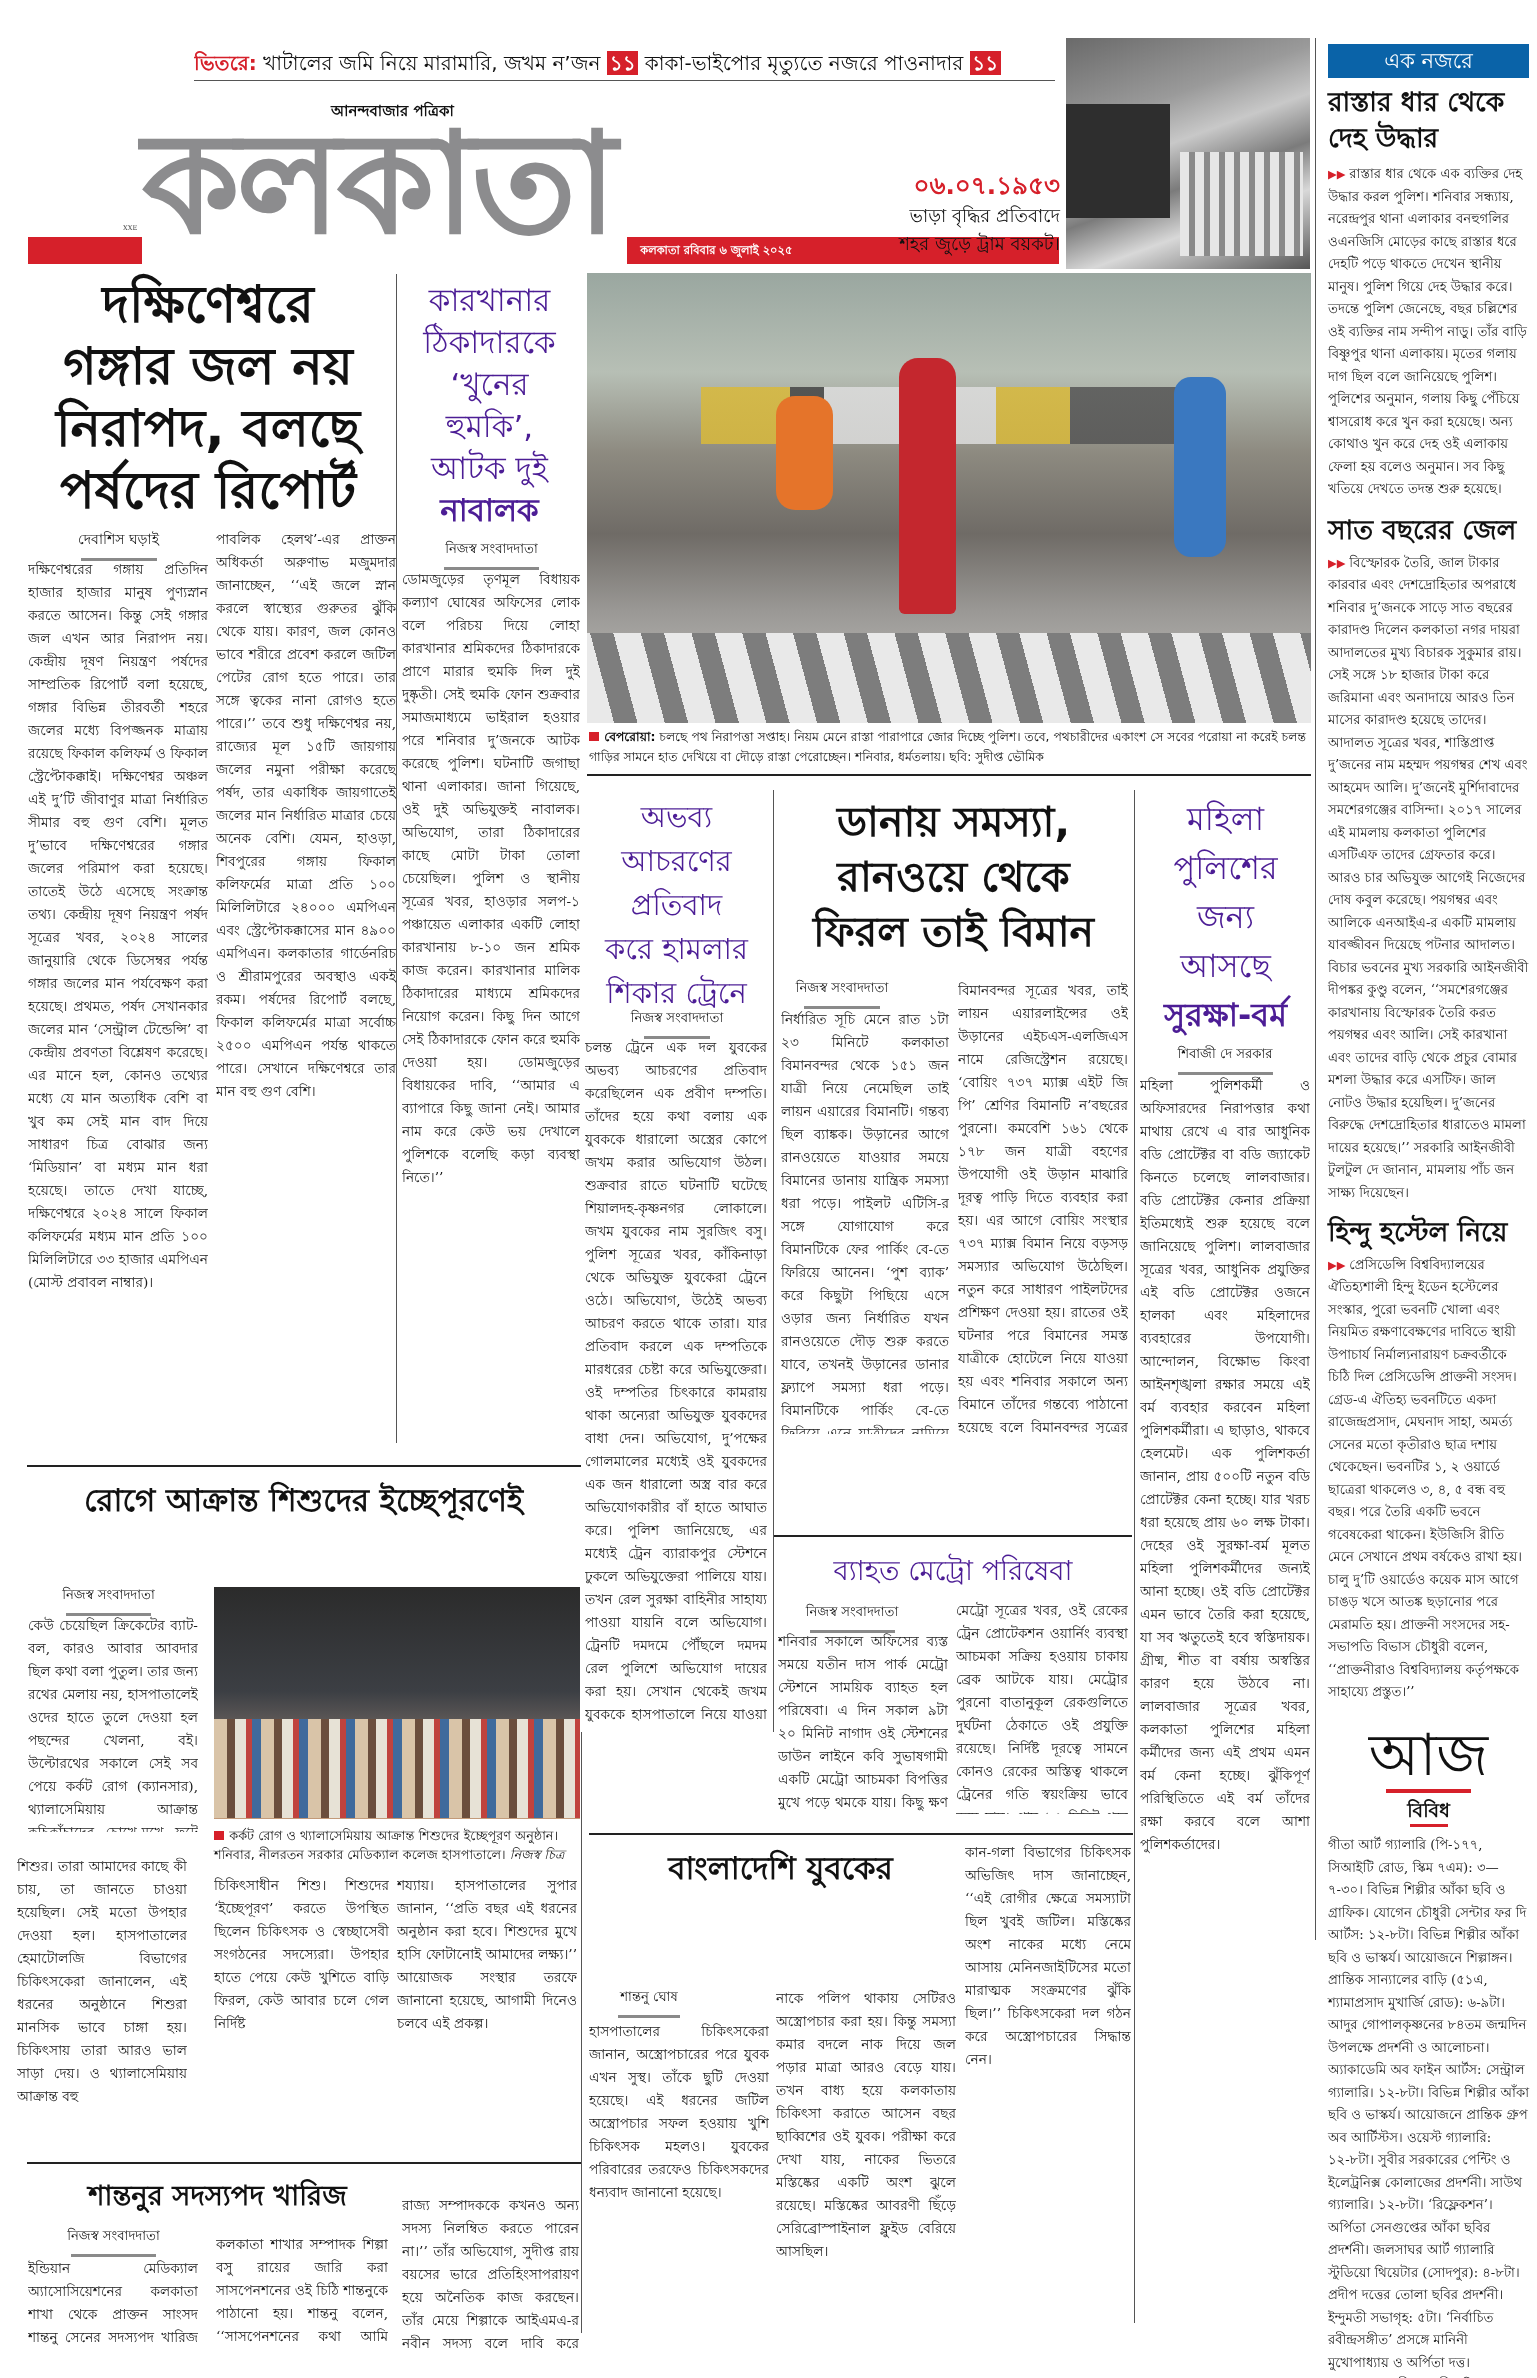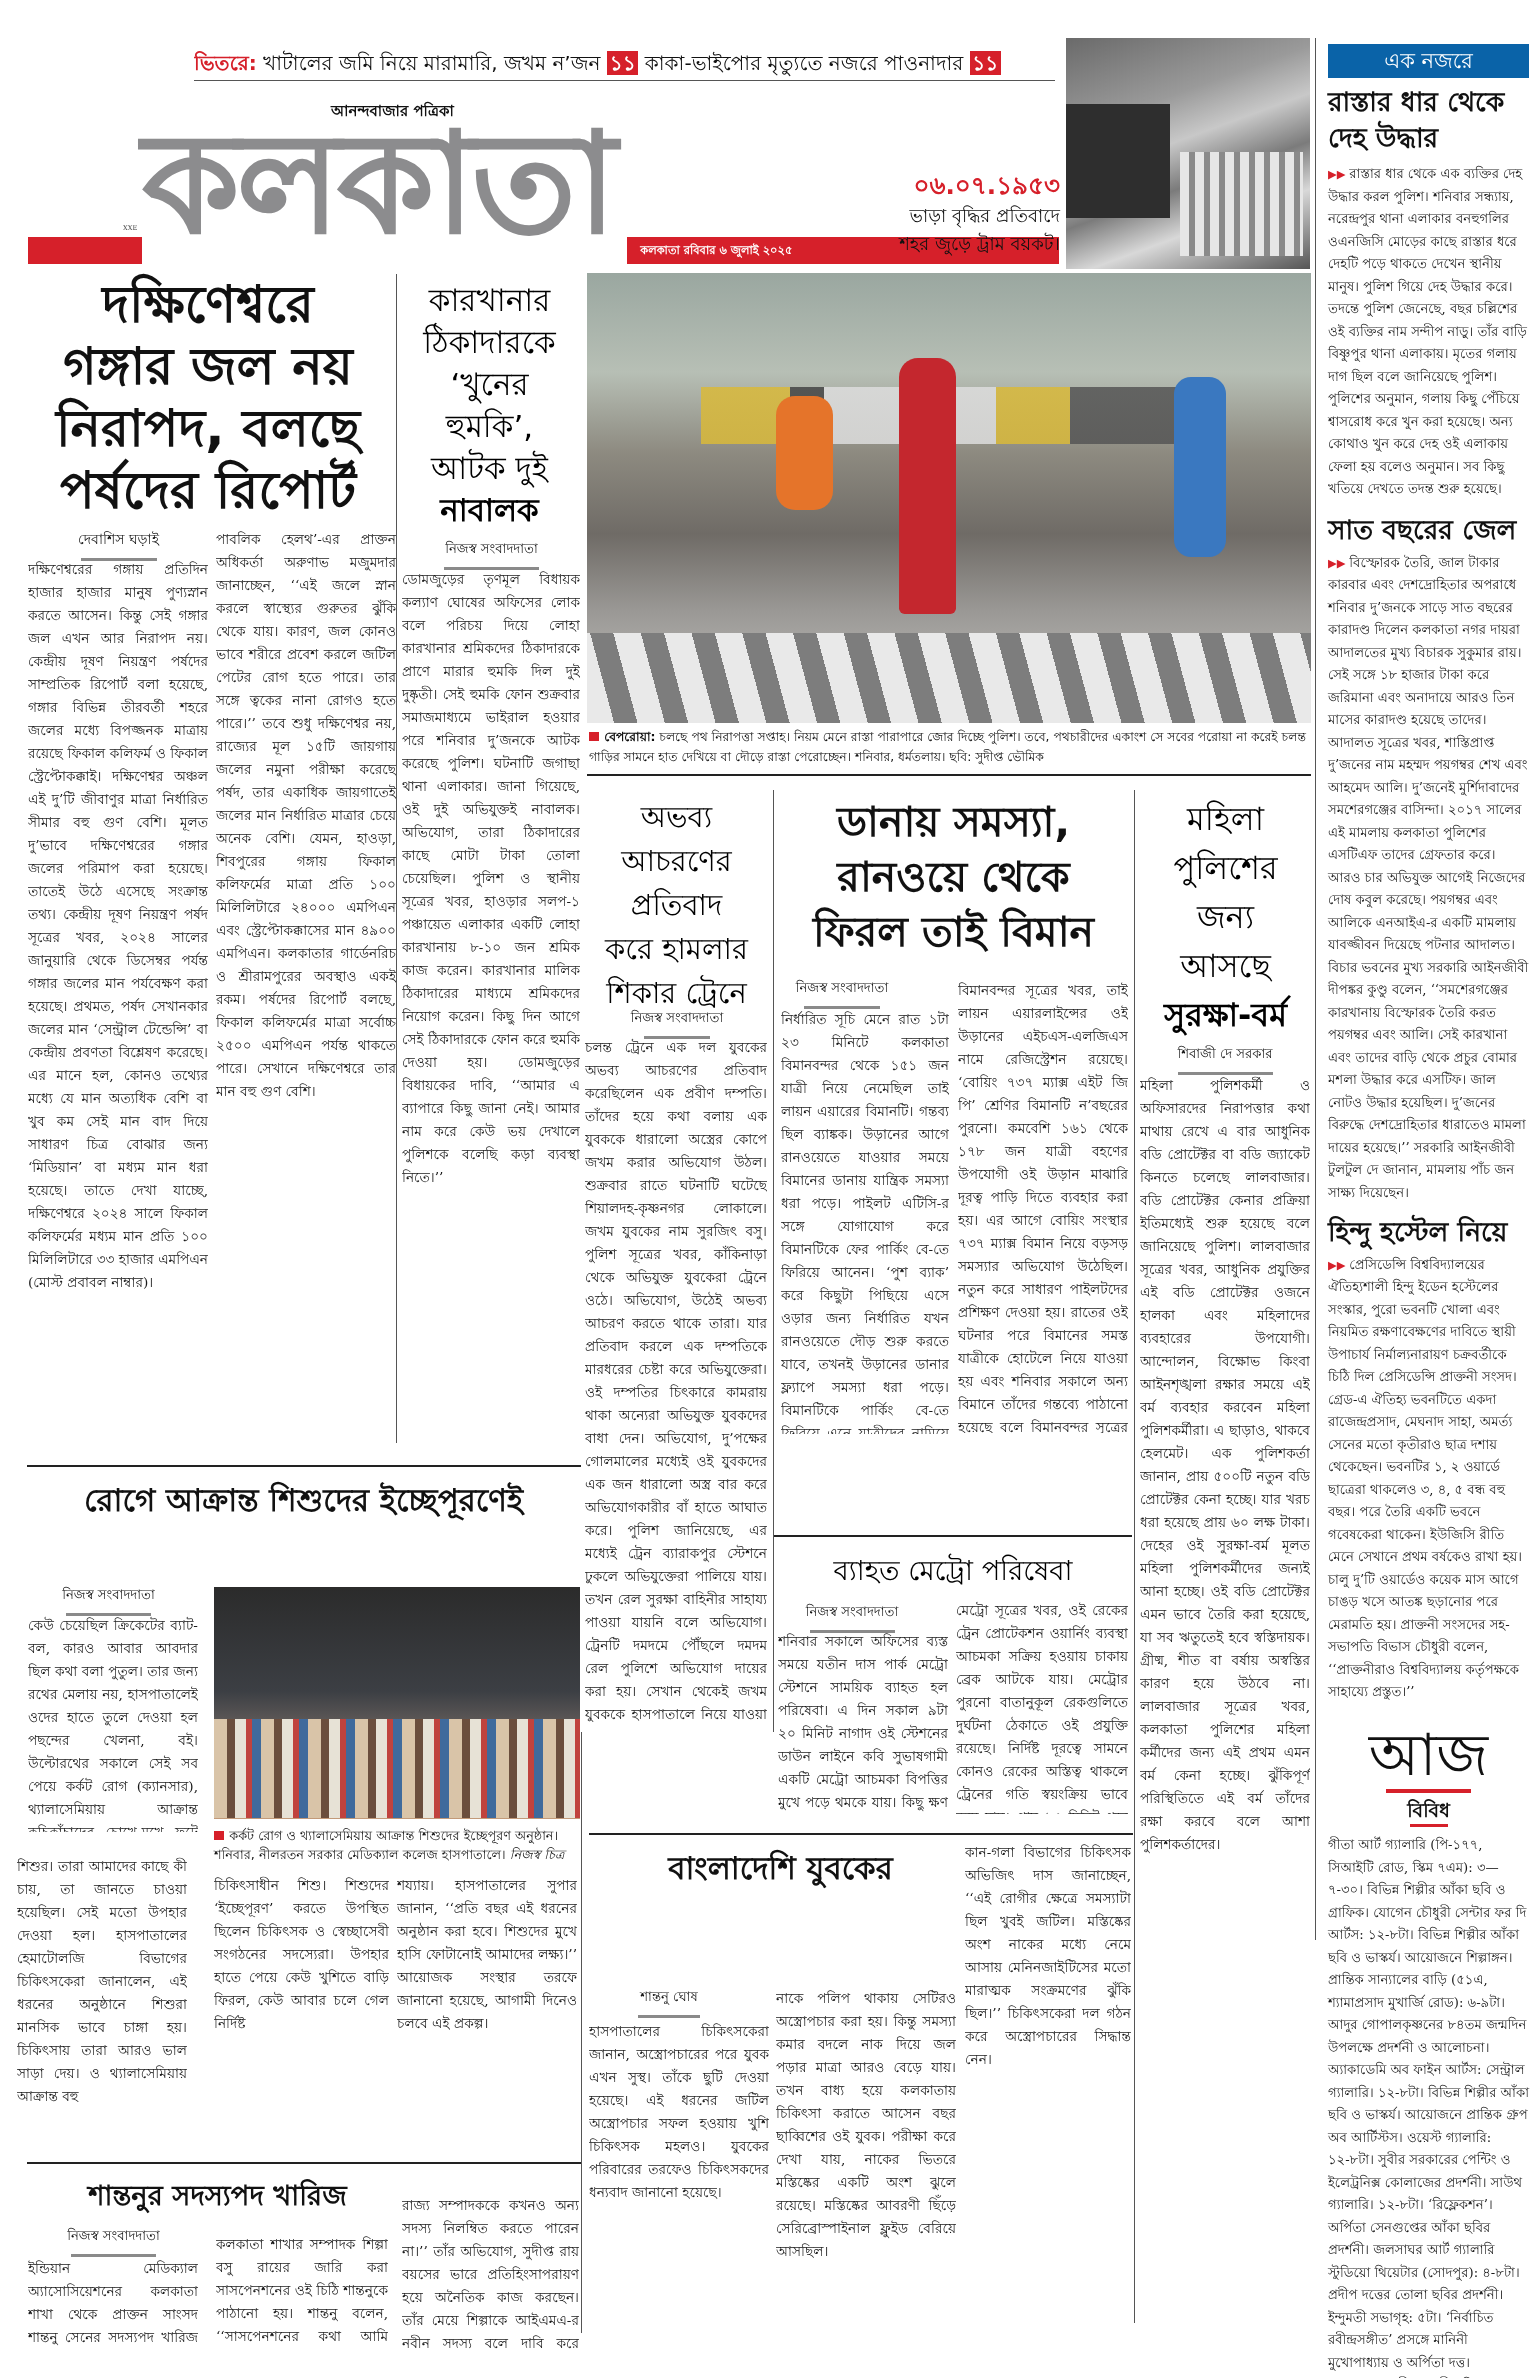--- a/index.html
+++ b/index.html
@@ -5,21 +5,21 @@
   * { box-sizing: border-box; margin: 0; padding: 0; }
   html, body { width: 1538px; height: 2378px; background: #ffffff; overflow: hidden; }
   body { position: relative; font-family: "DejaVu Serif", "Liberation Serif", serif; color: #111; }
   .abs { position: absolute; }
   .col-text { font-size: 13.7px; line-height: 23px; text-align: justify; color: #1a1a1a; overflow: hidden; }
   .byline { font-size: 16px; text-align: center; color: #111; }
   .byline-rule { height: 3.8px; background: #8a8a8a; margin: 5.7px auto 0; }
   .vrule { position: absolute; width: 0.9px; background: #555; }
   .hrule { position: absolute; height: 1.9px; background: #222; }
   .hl { font-family: "DejaVu Sans", "Liberation Sans", sans-serif; font-weight: bold; text-align: center; color: #111; }
-  .hl-light { font-family: "DejaVu Sans", "Liberation Sans", sans-serif; font-weight: normal; text-align: center; color: #000000; }
+  .hl-light { font-family: "DejaVu Sans", "Liberation Sans", sans-serif; font-weight: normal; text-align: center; color: #4c1d95; }
   .photo { position: absolute; overflow: hidden; }
   .caption { font-size: 12.8px; line-height: 19px; color: #111; font-family: "DejaVu Sans", "Liberation Sans", sans-serif; }
   .red-sq { display: inline-block; width: 9.5px; height: 9.5px; background: #d6202a; margin-right: 5.7px; vertical-align: 0; }
   .side-hl { font-family: "DejaVu Sans", "Liberation Sans", sans-serif; font-weight: bold; font-size: 26.5px; line-height: 36px; color: #111; }
   .side-text { font-size: 13.2px; line-height: 22.5px; color: #1a1a1a; }
   .bullet { color: #d6202a; font-size: 11.4px; margin-right: 3.8px; }
 </style>
 </head>
 <body>
 
@@ -206,21 +206,21 @@
 <div class="abs col-text" style="left:17px; top:1855px; width:170px; height:289px;">শিশুর। তারা আমাদের কাছে কী চায়, তা জানতে চাওয়া হয়েছিল। সেই মতো উপহার দেওয়া হল। হাসপাতালের হেমাটোলজি বিভাগের চিকিৎসকেরা জানালেন, এই ধরনের অনুষ্ঠানে শিশুরা মানসিক ভাবে চাঙ্গা হয়। চিকিৎসায় তারা আরও ভাল সাড়া দেয়। ও থ্যালাসেমিয়ায় আক্রান্ত বহু</div>
 <div class="abs col-text" style="left:214px; top:1874px; width:175px; height:270px;">চিকিৎসাধীন শিশু। শিশুদের ‘ইচ্ছেপূরণ’ করতে উপস্থিত ছিলেন চিকিৎসক ও স্বেচ্ছাসেবী সংগঠনের সদস্যেরা। উপহার হাতে পেয়ে কেউ খুশিতে বাড়ি ফিরল, কেউ আবার চলে গেল নির্দিষ্ট</div>
 <div class="abs col-text" style="left:397px; top:1874px; width:180px; height:270px;">শয্যায়। হাসপাতালের সুপার জানান, ‘‘প্রতি বছর এই ধরনের অনুষ্ঠান করা হবে। শিশুদের মুখে হাসি ফোটানোই আমাদের লক্ষ্য।’’ আয়োজক সংস্থার তরফে জানানো হয়েছে, আগামী দিনেও চলবে এই প্রকল্প।</div>
 
 <div class="vrule" style="left:581px; top:1732px; height:601px;"></div>
 
 <div class="hrule" style="left:589px; top:1833px; width:544px;"></div>
 <div class="abs hl" style="left:589px; top:1845px; width:383px; font-size:31px; line-height:47px;">
   <div>বাংলাদেশি যুবকের</div>
 </div>
-<div class="abs" style="left:631px; top:1987px; width:76px;">
+<div class="abs" style="left:611px; top:1987px; width:76px;">
   <div class="byline" style="font-size:13.2px;">শান্তনু ঘোষ</div>
   <div class="byline-rule" style="width:62px;"></div>
 </div>
 <div class="abs col-text" style="left:776px; top:1987px; width:180px; height:336px;">নাকে পলিপ থাকায় সেটিরও অস্ত্রোপচার করা হয়। কিন্তু সমস্যা কমার বদলে নাক দিয়ে জল পড়ার মাত্রা আরও বেড়ে যায়। তখন বাধ্য হয়ে কলকাতায় চিকিৎসা করাতে আসেন বছর ছাব্বিশের ওই যুবক। পরীক্ষা করে দেখা যায়, নাকের ভিতরে মস্তিষ্কের একটি অংশ ঝুলে রয়েছে। মস্তিষ্কের আবরণী ছিঁড়ে সেরিব্রোস্পাইনাল ফ্লুইড বেরিয়ে আসছিল।</div>
 <div class="abs col-text" style="left:965px; top:1841px; width:166px; height:483px;">কান-গলা বিভাগের চিকিৎসক অভিজিৎ দাস জানাচ্ছেন, ‘‘এই রোগীর ক্ষেত্রে সমস্যাটা ছিল খুবই জটিল। মস্তিষ্কের অংশ নাকের মধ্যে নেমে আসায় মেনিনজাইটিসের মতো মারাত্মক সংক্রমণের ঝুঁকি ছিল।’’ চিকিৎসকেরা দল গঠন করে অস্ত্রোপচারের সিদ্ধান্ত নেন।</div>
 <div class="abs col-text" style="left:589px; top:2020px; width:180px; height:303px;">হাসপাতালের চিকিৎসকেরা জানান, অস্ত্রোপচারের পরে যুবক এখন সুস্থ। তাঁকে ছুটি দেওয়া হয়েছে। এই ধরনের জটিল অস্ত্রোপচার সফল হওয়ায় খুশি চিকিৎসক মহলও। যুবকের পরিবারের তরফেও চিকিৎসকদের ধন্যবাদ জানানো হয়েছে।</div>
 
 <div class="hrule" style="left:26.5px; top:2162px; width:554px;"></div>
 <div class="abs hl" style="left:28px; top:2177px; width:379px; font-size:27.4px; line-height:38px;">শান্তনুর সদস্যপদ খারিজ</div>
 <div class="abs" style="left:52px; top:2226px; width:123px;">

